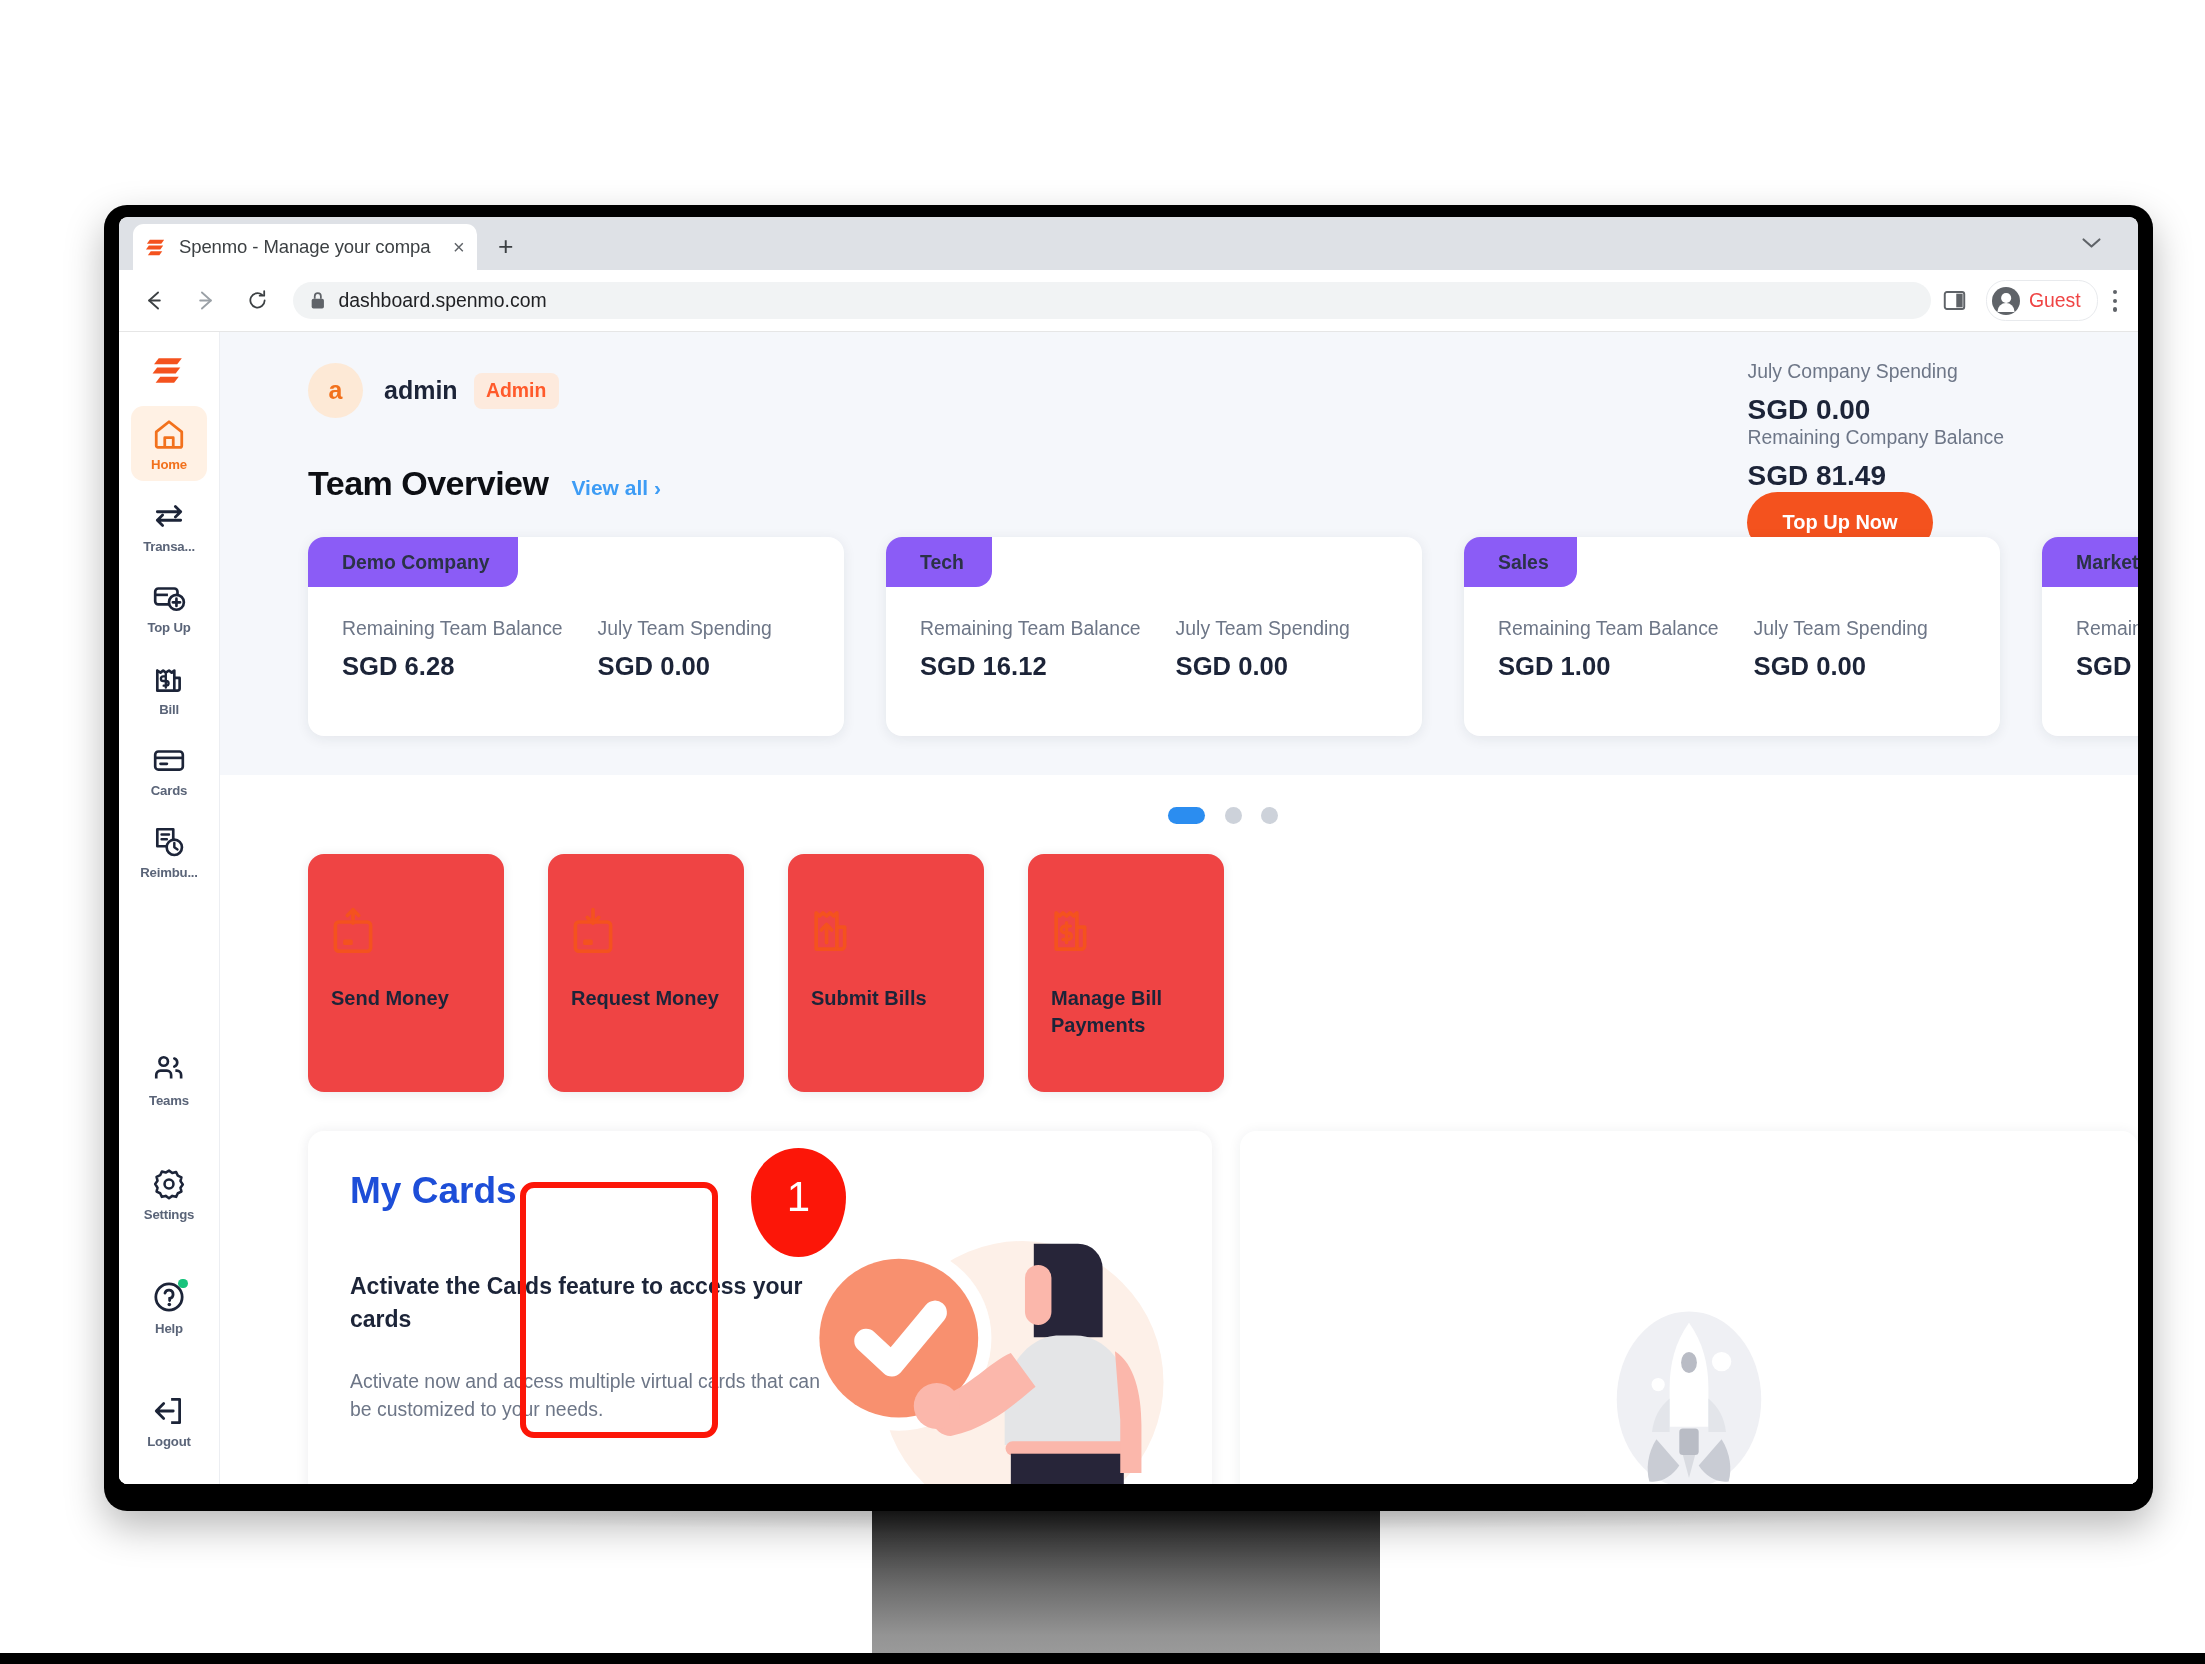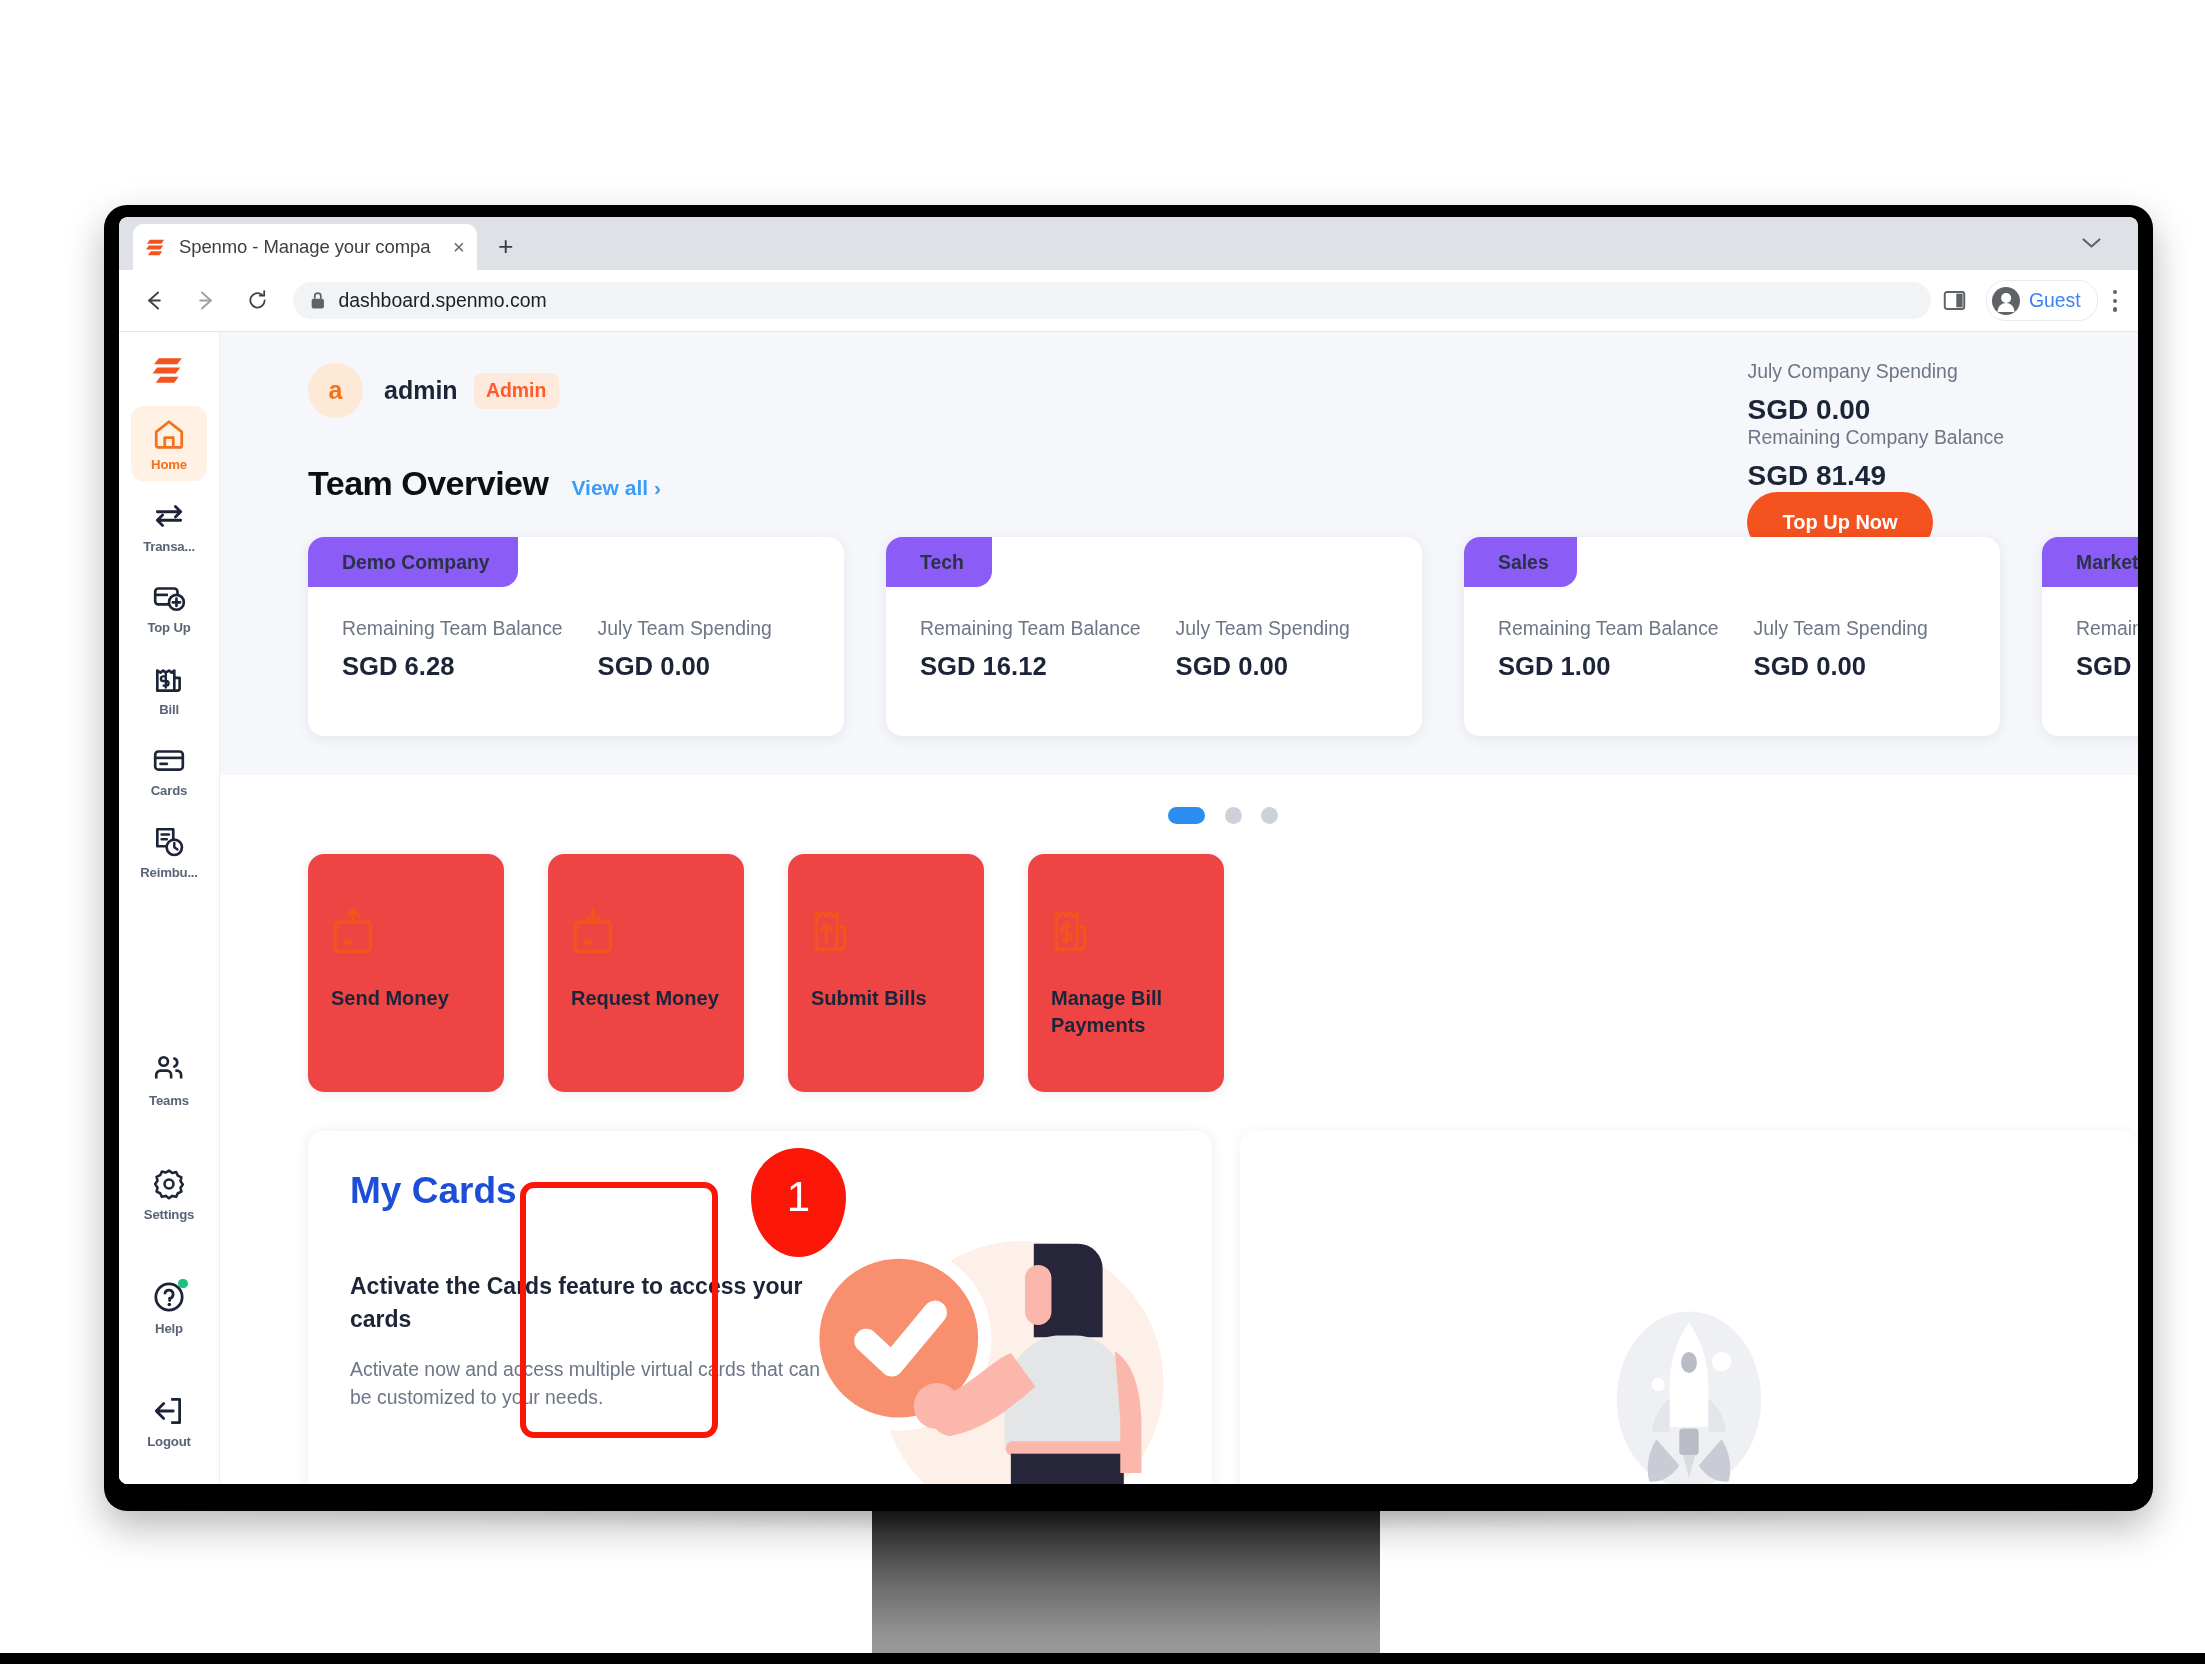--- a/index.html
+++ b/index.html
@@ -94,21 +94,21 @@
     margin-right: 8.8px; position: relative; flex: none;
   }
   #guest-chip .avatar::before {
     content:""; position:absolute; left:50%; top:6.2px; transform:translateX(-50%);
     width:9.7px; height:9.7px; border-radius:50%; background:#fff;
   }
   #guest-chip .avatar::after {
     content:""; position:absolute; left:50%; bottom:2.6px; transform:translateX(-50%);
     width:17px; height:9.7px; border-radius:8.8px 8.8px 0 0; background:#fff;
   }
-  #guest-label { font-size: 19.4px; color: #3b82f6; }
+  #guest-label { font-size: 19.4px; color: #ef4444; }
   #kebab { width: 7px; display: flex; flex-direction: column; gap: 4.4px; align-items: center; }
   #kebab i { width: 4.4px; height: 4.4px; border-radius: 50%; background: #5f6368; display: block; }
 
   
   #app { position: relative; height: 1152px; background: #fff; display: flex; }
 
   
   #sidebar {
     width: 101px; flex: none; background: #fff; border-right: 0.9px solid #eceef2;
     display: flex; flex-direction: column; align-items: center;
@@ -206,21 +206,21 @@
   #lower-flex { display: flex; gap: 28px; margin-top: 39px; }
   #mycards {
     width: 904px; flex: none; background: #fff; border-radius: 16px;
     box-shadow: 0 1.8px 12.4px rgba(28,36,56,0.09);
     padding: 39px 0 0 42px; box-sizing: border-box;
     position: relative; overflow: hidden; height: 371px;
   }
   #mycards-title { font-size: 37px; font-weight: 700; color: #1d4ed8; }
   #mycards-body { margin-top: 58px; width: 476px; position: relative; z-index: 2; }
   #mycards-head2 {
-    font-size: 23px; font-weight: 700; color: #1c2438; line-height: 1.45; margin-bottom: 18px;
+    font-size: 23px; font-weight: 700; color: #1c2438; line-height: 1.45; margin-bottom: 30px;
   }
   #mycards-sub { font-size: 19.4px; color: #6d7687; line-height: 1.48; }
   #cards-illus { position: absolute; right: -8.8px; bottom: -17.6px; width: 415px; height: 300px; }
 
   
   #soon {
     flex: 1; background: #fff; border-radius: 16px;
     box-shadow: 0 1.8px 12.4px rgba(28,36,56,0.07);
     display: flex; flex-direction: column; align-items: center;
     padding-top: 176px; box-sizing: border-box; min-width: 0; height: 626px;

